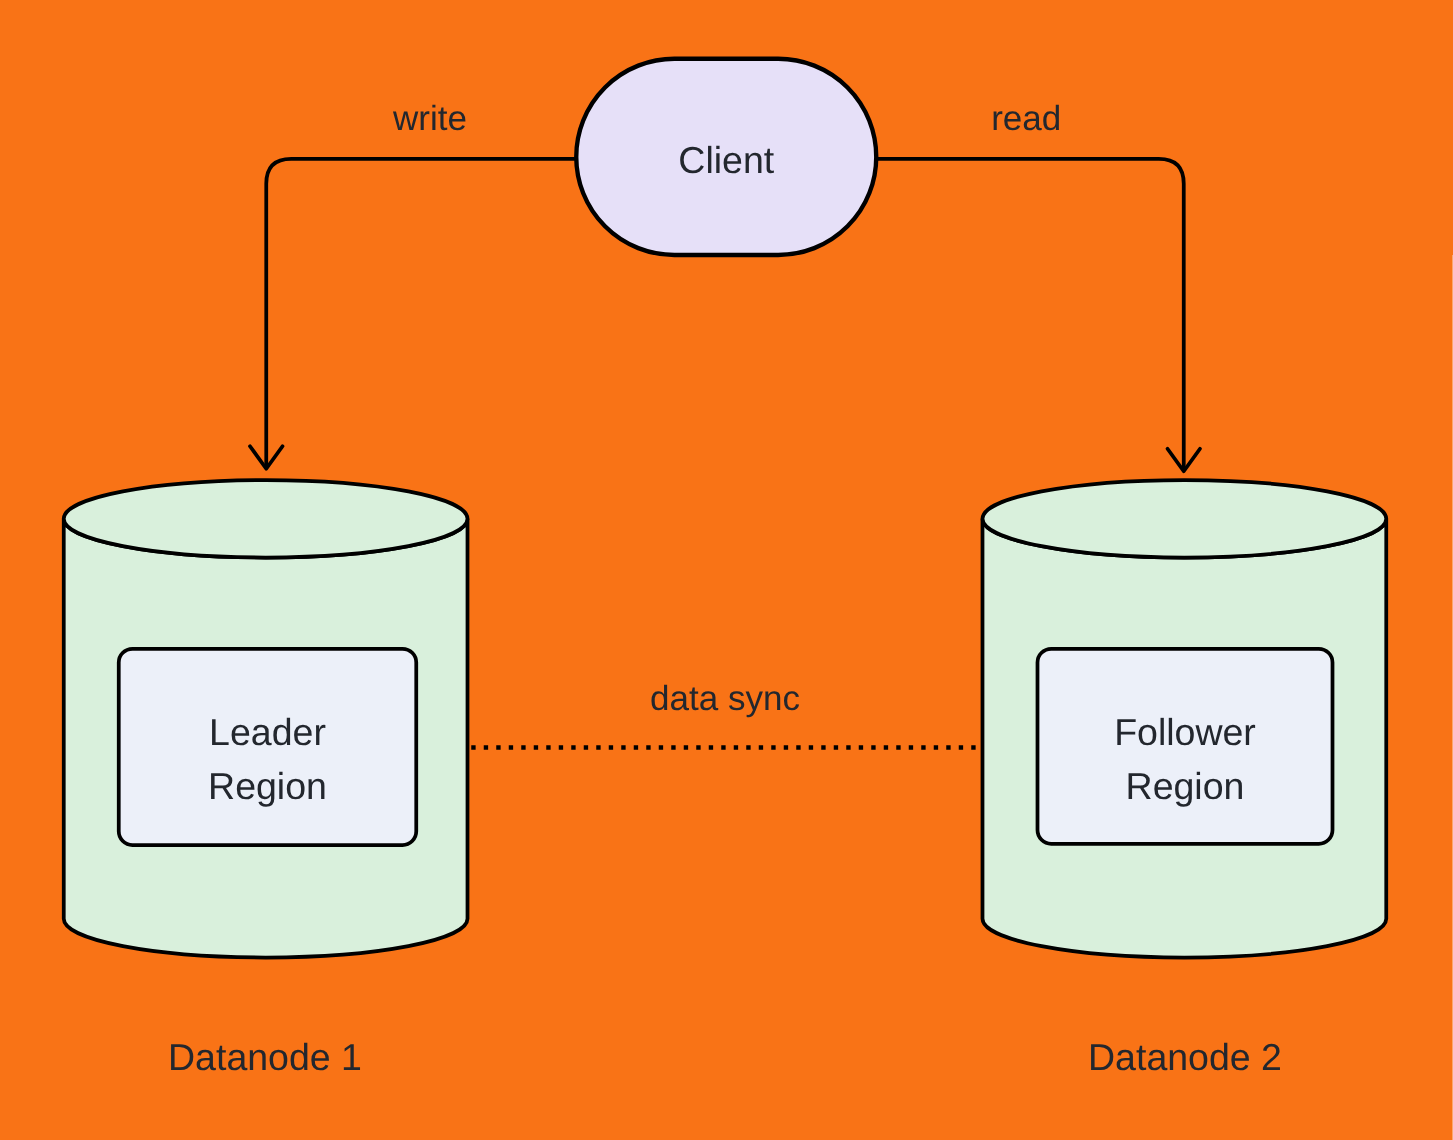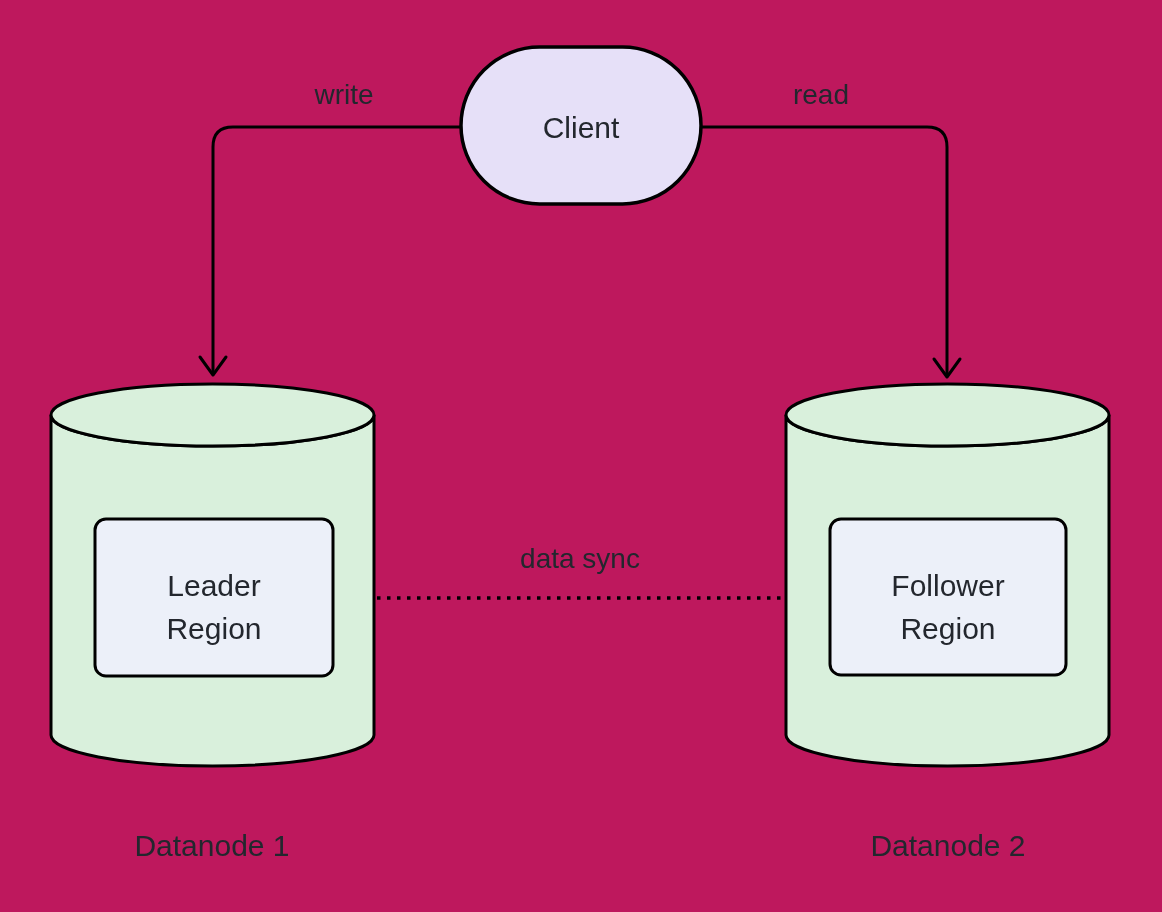--- a/index.html
+++ b/index.html
@@ -1,21 +1,21 @@
 <!DOCTYPE html>
 <html><head>
 <meta charset="utf-8">
 <style>
   html, body { margin: 0; padding: 0; }
   body { background: #ffffff; }
   .canvas {
     position: relative;
     width: 1162px;
     height: 912px;
-    background: #be185d;
+    background: #f97316;
     overflow: hidden;
   }
   svg { display: block; }
   text {
     font-family: "Liberation Sans", sans-serif;
     fill: #23272e;
   }
   .node-label   { font-size: 30px; }
   .edge-label   { font-size: 28px; }
   .caption      { font-size: 30px; }

